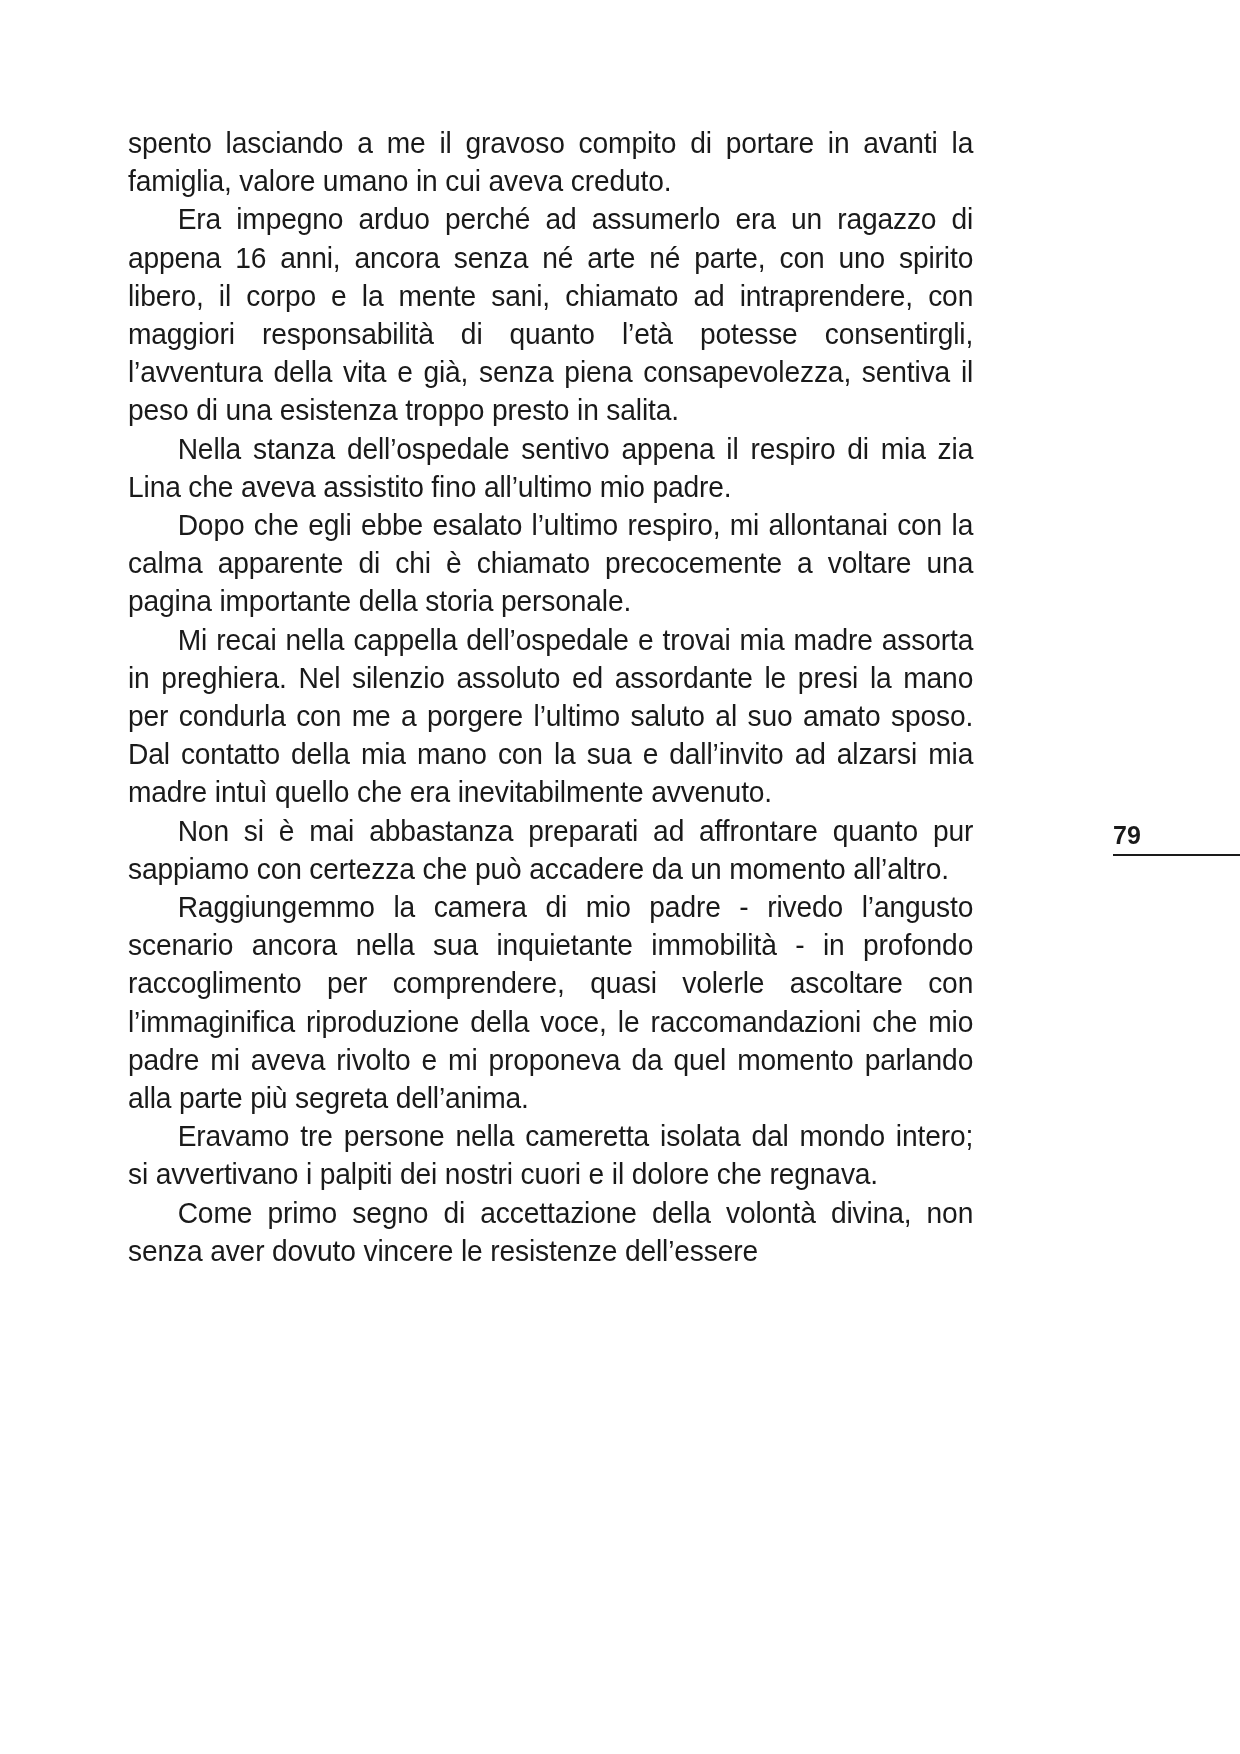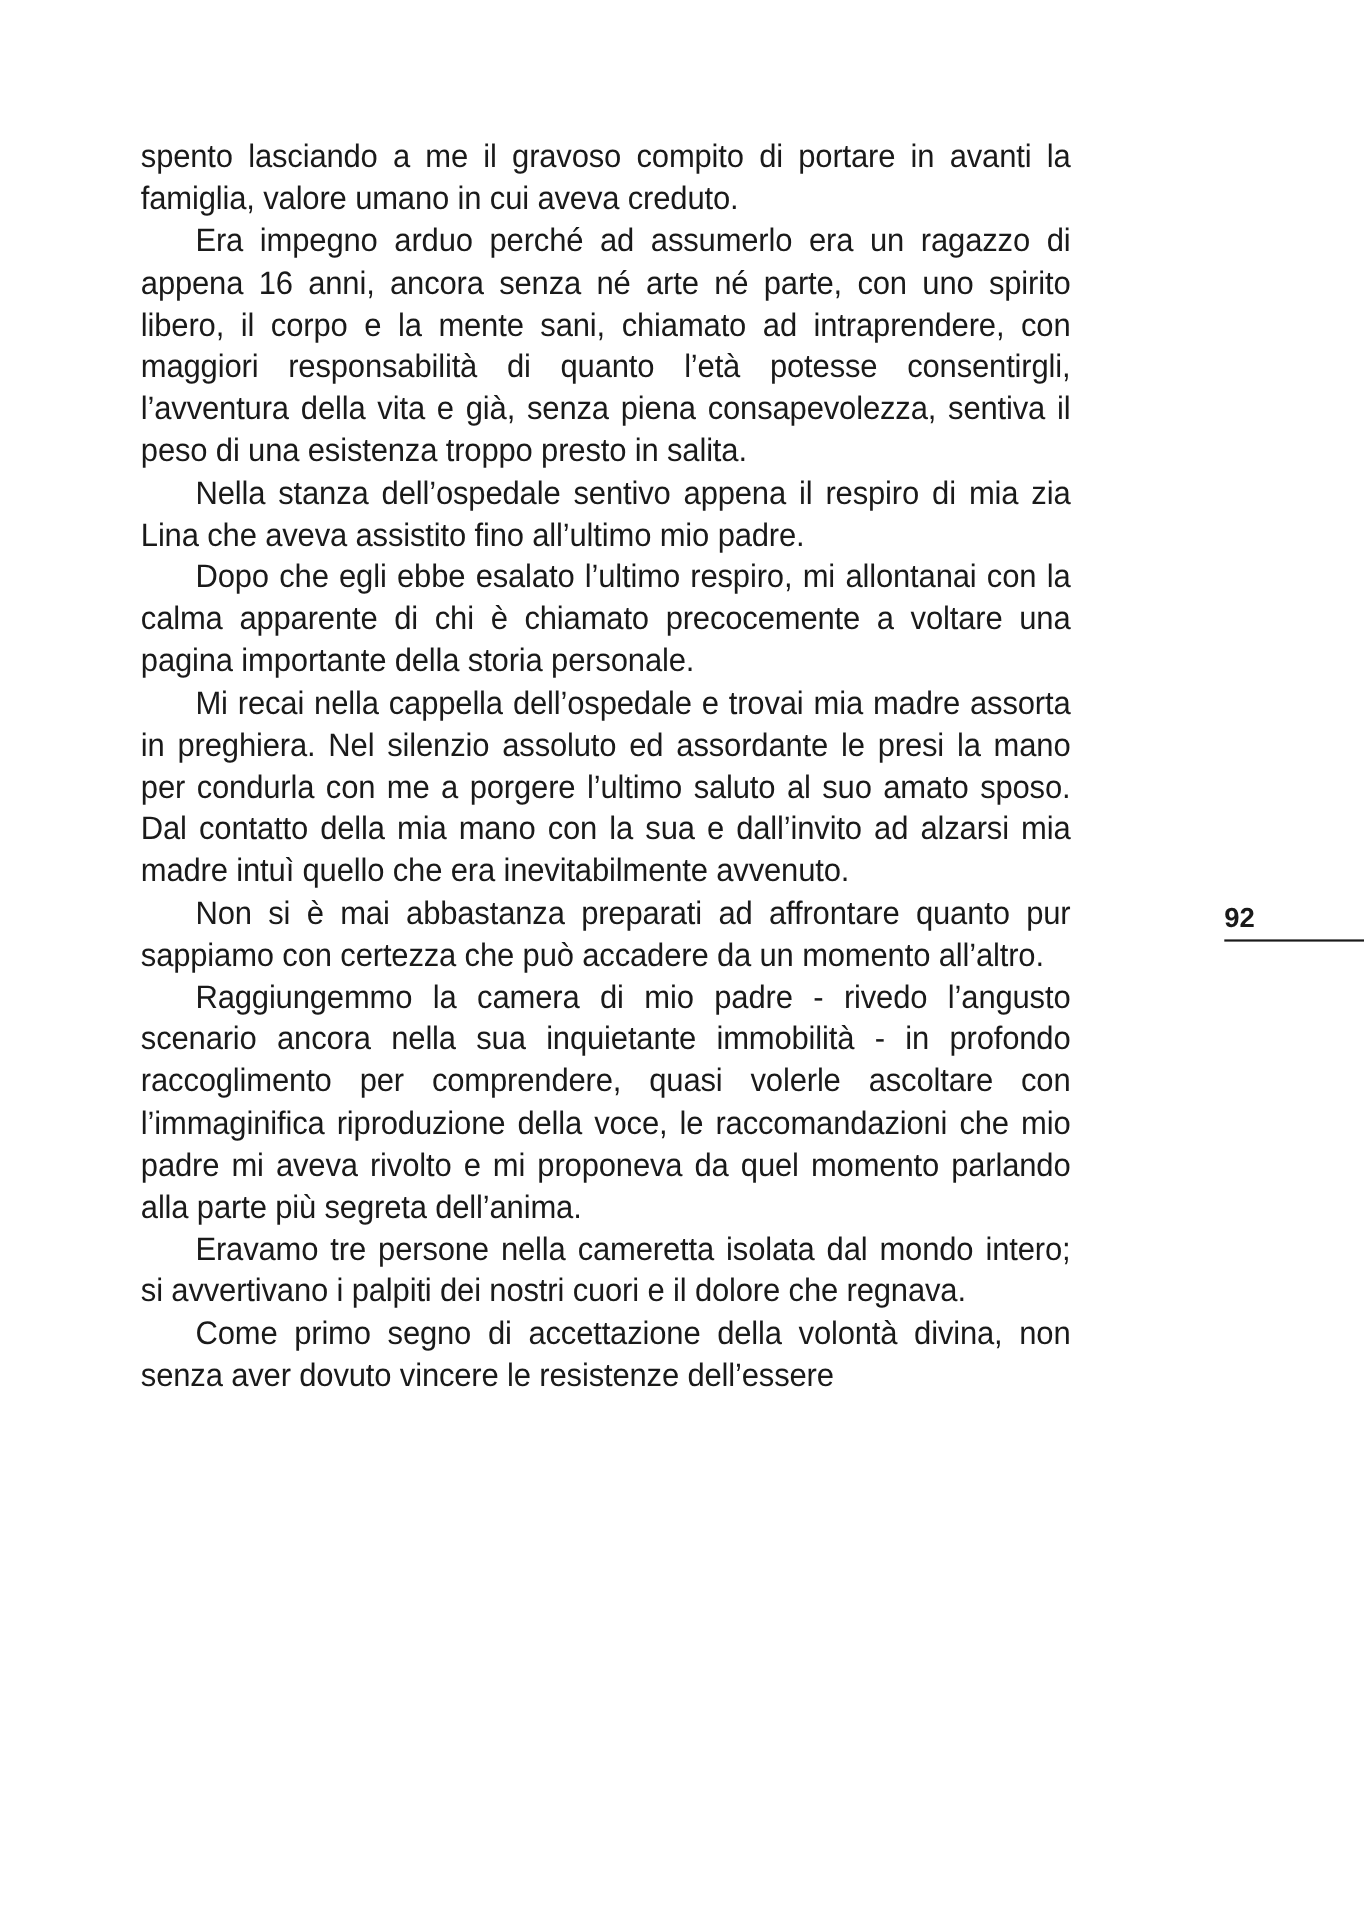--- a/index.html
+++ b/index.html
@@ -85,17 +85,17 @@
 
     <p class="para indent">Raggiungemmo la camera di mio padre - rivedo l’angusto scenario  ancora nella sua inquietante immobilità - in profondo raccoglimento per comprendere, quasi volerle ascoltare con l’immaginifica riproduzione della voce, le raccomandazioni che mio padre mi aveva rivolto e mi proponeva da quel momento parlando alla parte più segreta dell’anima.</p>
 
     <p class="para indent">Eravamo tre persone nella cameretta isolata dal mondo intero; si avvertivano i palpiti dei nostri cuori e il dolore che regnava.</p>
 
     <p class="para indent">Come primo segno di accettazione della volontà divina, non senza aver dovuto vincere le resistenze dell’essere</p>
 
   </div>
 
   <div class="folio">
-    <div class="folio-number">92</div>
+    <div class="folio-number">79</div>
     <div class="folio-rule"></div>
   </div>
 
 </div>
 
 </body></html>

